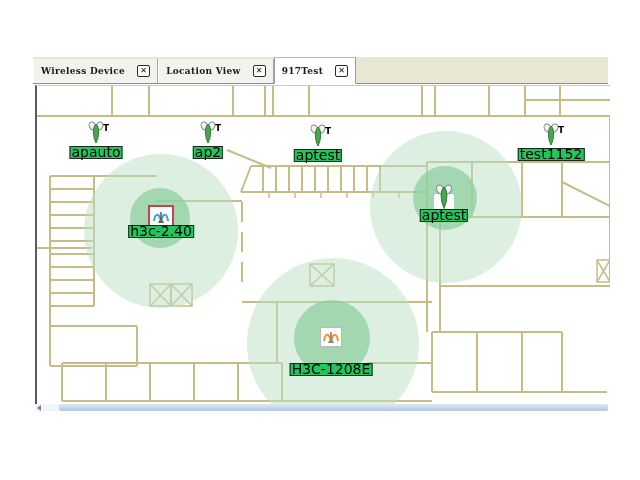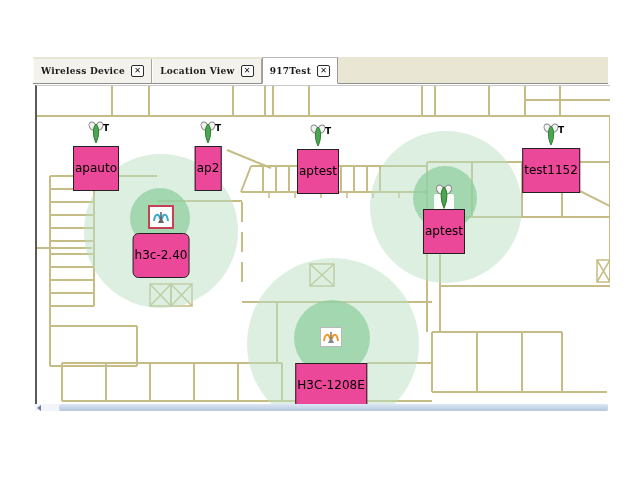--- a/index.html
+++ b/index.html
@@ -3,21 +3,21 @@
 <meta charset="utf-8">
 <style>
   html,body{margin:0;padding:0;background:#ffffff;}
   body{width:640px;height:480px;position:relative;overflow:hidden;
        font-family:"DejaVu Sans",sans-serif;-webkit-font-smoothing:none;}
 
   
   .tabstrip{position:absolute;left:33px;top:57px;width:575px;height:27px;
             background:#e9e6d4;border-bottom:1px solid #8e8e8e;
             display:flex;align-items:flex-end;box-sizing:border-box;}
-  .tab{height:24px;display:flex;align-items:center;gap:6px;padding:0 7px;
+  .tab{height:24px;display:flex;align-items:center;gap:12px;padding:0 7px;
        background:#f3f2ec;border-right:1px solid #a9a695;border-left:1px solid #fdfdf9;
        box-sizing:border-box;cursor:default;}
   .tab .tab-label{font-family:"DejaVu Serif",serif;font-size:9px;font-weight:700;
        color:#1a1a1a;letter-spacing:.3px;white-space:nowrap;}
   .tab.active{height:27px;background:#ffffff;border-left:1px solid #9a9a9a;
        border-right:1px solid #9a9a9a;border-top:1px solid #b8b8b8;margin-bottom:-1px;
        border-bottom:1px solid #ffffff;text-align:center;}
   .tab-close{width:13px;height:12px;border:1px solid #2c2c2c;border-radius:2px;
        background:#fcfcfc;font-size:8px;font-weight:700;line-height:10px;color:#111;
        display:flex;align-items:center;justify-content:center;box-sizing:border-box;}
@@ -25,34 +25,34 @@
   
   .map{position:absolute;left:35px;top:85px;width:573px;height:318px;background:#ffffff;
        border-left:2px solid #5a5a5a;border-top:1px solid #c9c9c9;overflow:hidden;
        box-sizing:content-box;}
   .map svg.plan{position:absolute;left:0;top:0;}
 
   
   .device{position:absolute;}
   .t-badge{position:absolute;left:15px;top:3px;font-size:9px;font-weight:700;color:#000;}
   .dev-label{position:absolute;top:26px;left:50%;transform:translateX(-50%);
-       background:#ec4899;border:1px solid #222;font-size:12px;line-height:11px;
-       padding:16px 1px;color:#000;white-space:nowrap;}
+       background:#22c55e;border:1px solid #222;font-size:14px;line-height:11px;
+       padding:0 1px;color:#000;white-space:nowrap;}
   .icon-box{width:20px;height:18px;background:#ffffff;border:1px solid #b9b9b9;
        display:flex;align-items:center;justify-content:center;}
   .icon-box.sel{border:2px solid #c84055;width:22px;height:20px;}
   .whitepad{background:#fdfdfd;border-radius:2px;padding:0 1px;}
 
   
   .dev-apauto   {left:51px;  top:34px;}
   .dev-ap2      {left:163px; top:34px;}
   .dev-aptest-t {left:273px; top:37px;}
   .dev-test1152 {left:506px; top:36px;}
   .dev-h3c240   {left:111px; top:119px;}
-  .dev-h3c240 .dev-label{top:28px;border-radius:6px;}
+  .dev-h3c240 .dev-label{top:20px;}
   .dev-aptest-c {left:397px; top:97px;}
   .dev-h3c1208e {left:283px; top:241px;}
   .dev-h3c1208e .dev-label{top:36px;}
 
   
   .hscroll{position:absolute;left:35px;top:404px;width:573px;height:7px;
        background:#f1f5fa;}
   .hscroll .arrow{position:absolute;left:2px;top:0;width:12px;height:7px;
        display:flex;align-items:center;}
   .hscroll .arrow i{display:block;width:0;height:0;border-top:3px solid transparent;

